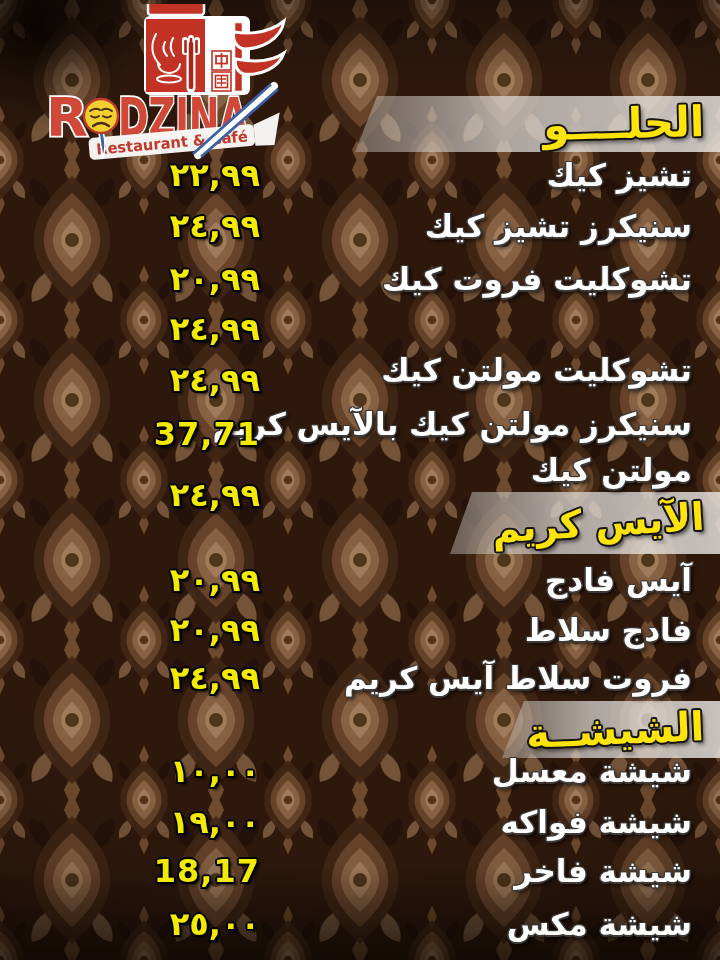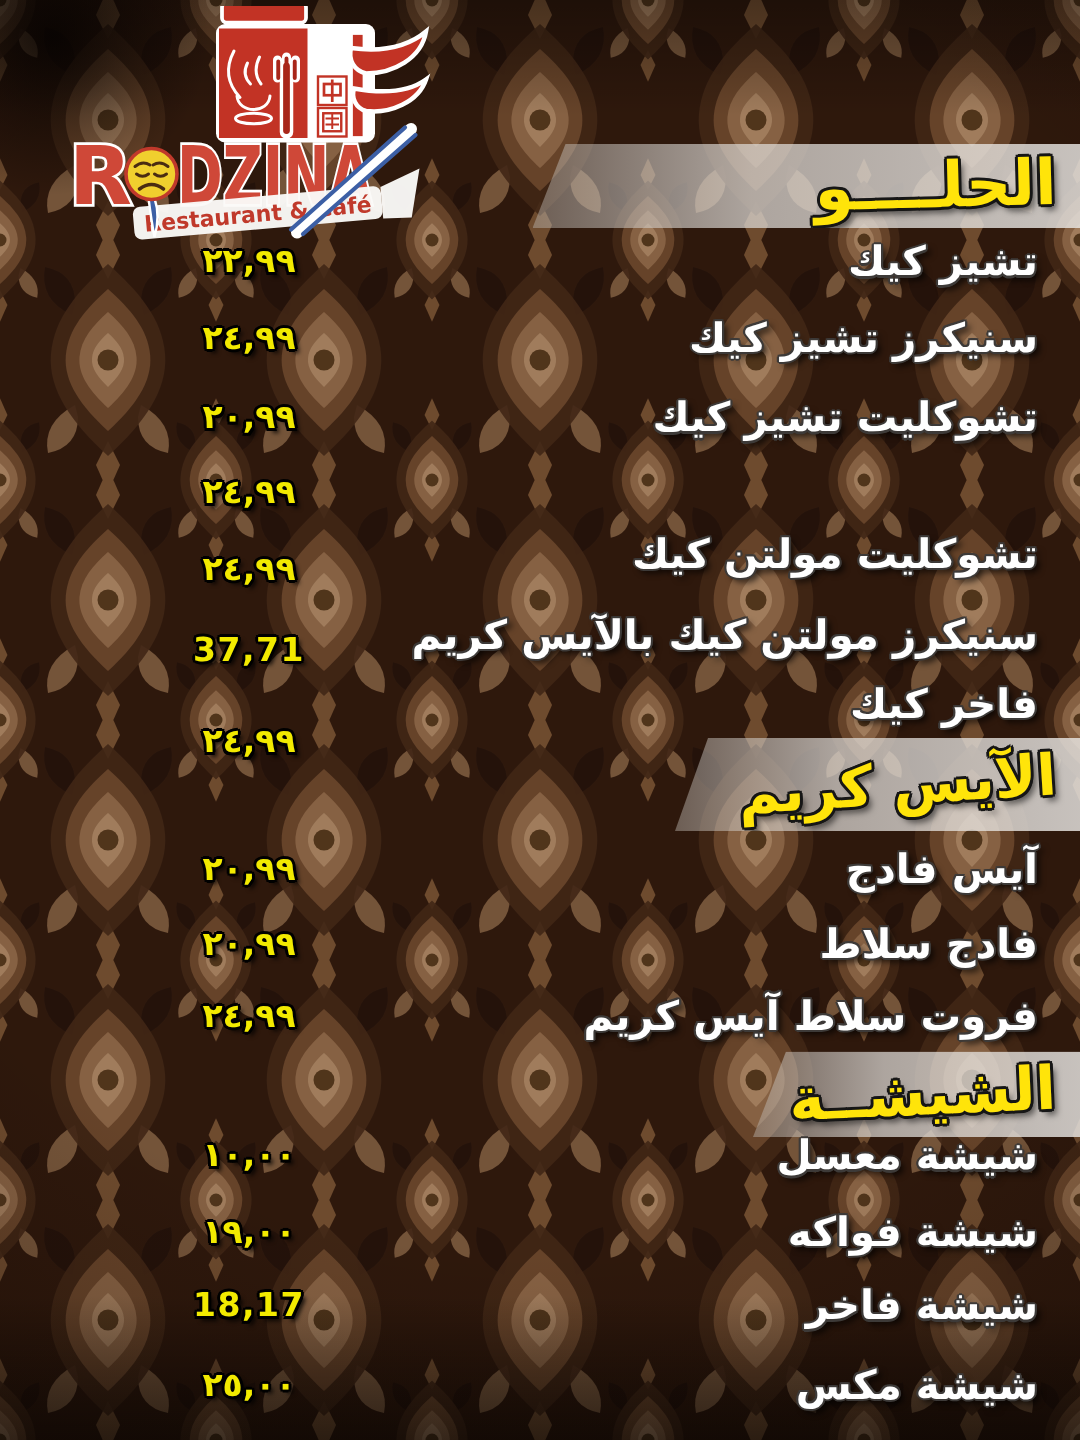--- a/index.html
+++ b/index.html
@@ -42,30 +42,30 @@
       -1.5px 1.5px 0 #161616, 1.5px 1.5px 0 #161616,
       3px 4px 4px rgba(0,0,0,.55);
   }
   .b1 .stitle{font-size:42px;transform:rotate(-1.5deg);}
   .b2 .stitle{font-size:38px;transform:rotate(-3.5deg);}
   .b3 .stitle{font-size:40px;transform:rotate(-2.5deg);}
   
   .row{position:absolute;left:0;right:0;height:46px;}
   .iname{
     position:absolute;right:28px;top:50%;transform:translateY(-50%);
-    white-space:nowrap;direction:rtl;font-weight:bold;font-size:27px;
+    white-space:nowrap;direction:rtl;font-weight:bold;font-size:31px;
     color:var(--item-text,#ffffff);
     text-shadow:
       -1.5px 0 0 #3d3a38, 1.5px 0 0 #3d3a38, 0 -1.5px 0 #3d3a38, 0 1.5px 0 #3d3a38,
       -1px -1px 0 #3d3a38, 1px -1px 0 #3d3a38, -1px 1px 0 #3d3a38, 1px 1px 0 #3d3a38,
       3px 3px 4px rgba(0,0,0,.75);
   }
   .price{
-    position:absolute;left:86px;width:160px;top:50%;transform:translateY(-50%);
-    text-align:center;direction:ltr;font-weight:bold;font-size:22px;letter-spacing:1px;
+    position:absolute;left:100px;width:160px;top:50%;transform:translateY(-50%);
+    text-align:right;direction:ltr;font-weight:bold;font-size:32px;letter-spacing:1px;
     color:var(--price-yellow,#f2ea00);
     text-shadow:
       -2px 0 0 #000, 2px 0 0 #000, 0 -2px 0 #000, 0 2px 0 #000,
       -1.5px -1.5px 0 #000, 1.5px -1.5px 0 #000, -1.5px 1.5px 0 #000, 1.5px 1.5px 0 #000,
       3px 3px 3px rgba(0,0,0,.8);
   }
   .logo{position:absolute;left:36px;top:4px;width:252px;height:156px;}
 </style>
 </head>
 <body>
@@ -181,36 +181,36 @@
 
   <div class="row" style="top:152px">
     <span class="iname">تشيز كيك</span>
     <span class="price">٢٢,٩٩</span>
   </div>
   <div class="row" style="top:203px">
     <span class="iname">سنيكرز تشيز كيك</span>
     <span class="price">٢٤,٩٩</span>
   </div>
   <div class="row" style="top:256px">
-    <span class="iname">تشوكليت تشيز كيك</span>
+    <span class="iname">تشوكليت فروت كيك</span>
     <span class="price">٢٠,٩٩</span>
   </div>
   <div class="row" style="top:306px">
     <span class="price">٢٤,٩٩</span>
   </div>
   <div class="row" style="top:347px">
     <span class="iname">تشوكليت مولتن كيك</span>
     <span class="price" style="top:72%">٢٤,٩٩</span>
   </div>
   <div class="row" style="top:401px">
     <span class="iname">سنيكرز مولتن كيك بالآيس كريم</span>
     <span class="price" style="top:72%">37,71</span>
   </div>
   <div class="row" style="top:447px">
-    <span class="iname">فاخر كيك</span>
+    <span class="iname">مولتن كيك</span>
     <span class="price" style="top:104%">٢٤,٩٩</span>
   </div>
 
   <div class="row" style="top:557px">
     <span class="iname">آيس فادج</span>
     <span class="price">٢٠,٩٩</span>
   </div>
   <div class="row" style="top:607px">
     <span class="iname">فادج سلاط</span>
     <span class="price">٢٠,٩٩</span>

